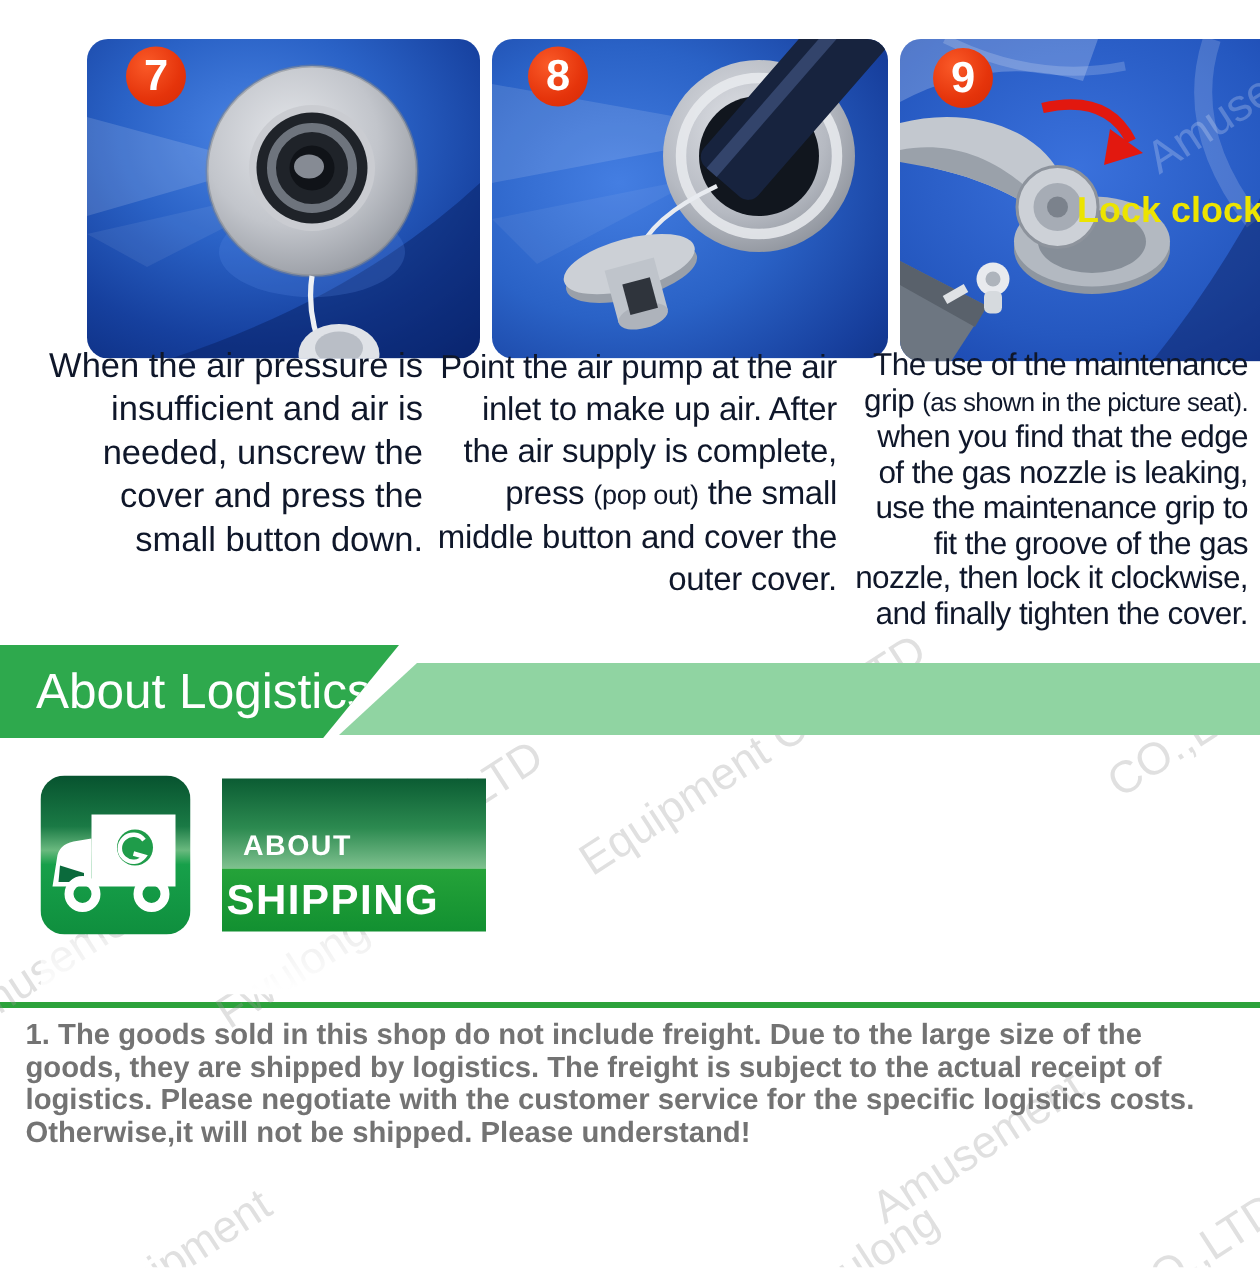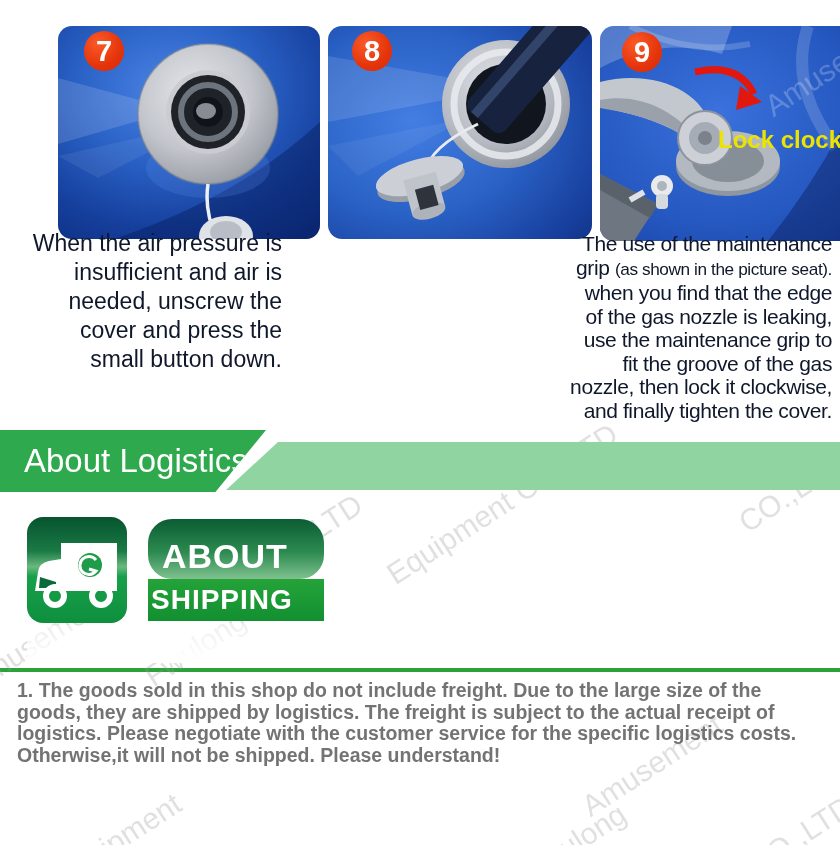--- a/index.html
+++ b/index.html
@@ -35,21 +35,21 @@
                color:#fff;font-size:33px;z-index:2;}
   .banner-light{position:absolute;left:226px;top:442px;width:614px;height:48px;background:#90d4a2;
                 clip-path:polygon(52px 0,100% 0,100% 100%,0 100%);z-index:1;}
 
   
   .truck-wrap{position:absolute;left:27px;top:517px;width:100px;height:106px;z-index:2;}
   .truck-icon{width:100px;height:106px;}
   .ship-box{position:absolute;left:148px;top:519px;width:176px;height:102px;z-index:2;}
   .ship-top{height:60px;box-sizing:border-box;background:linear-gradient(180deg,#0b5c33 0%,#2c8a50 55%,#7fc18f 100%);
             display:flex;align-items:flex-end;padding:0 0 3px 14px;
-            color:#fff;font-weight:bold;font-size:34px;letter-spacing:1px;border-radius:24px;}
+            color:#fff;font-weight:bold;font-size:19px;letter-spacing:1px;}
   .ship-bottom{height:42px;box-sizing:border-box;background:linear-gradient(180deg,#25a339 0%,#129031 100%);
                display:flex;align-items:center;padding-left:3px;
                color:#fff;font-weight:bold;font-size:28px;letter-spacing:1px;}
 
   
   .refl{position:absolute;overflow:hidden;z-index:1;}
   .refl-fade{position:absolute;left:0;top:0;right:0;bottom:0;
              background:linear-gradient(180deg, rgba(255,255,255,0.45) 0%, #ffffff 92%);}
   #truck-refl{left:27px;top:625px;width:100px;height:42px;}
   #ship-refl{left:148px;top:623px;width:176px;height:40px;}
@@ -185,20 +185,23 @@
       <path d="M95,46 Q138,36 154,68" stroke="#e2180f" stroke-width="7" fill="none"></path>
       <polygon points="140,60 162,76 136,84" fill="#e2180f"></polygon>
       <text x="118" y="122" font-size="24" font-weight="bold" fill="#ece400" font-family="Liberation Sans, sans-serif">Lock clockwise</text>
     </svg>
     <div class="badge">9</div>
   </figure>
 
   <p class="caption" id="cap1">
     <span>When the air pressure is insufficient and air is needed, unscrew the cover and press the small button down.</span>
   </p>
+  <p class="caption" id="cap2">
+    <span>Point the air pump at the air inlet to make up air. After the air supply is complete, press </span><span class="small-note">(pop out)</span><span> the small middle button and cover the outer cover.</span>
+  </p>
   <p class="caption" id="cap3">
     <span>The use of the maintenance grip </span><span class="small-note">(as shown in the picture seat).</span><span> when you find that the edge of the gas nozzle is leaking, use the maintenance grip to fit the groove of the gas nozzle, then lock it clockwise, and finally tighten the cover.</span>
   </p>
 
   <div class="banner-dark">
     <span>About Logistics</span>
   </div>
   <div class="banner-light"></div>
 
   <div class="truck-wrap">

